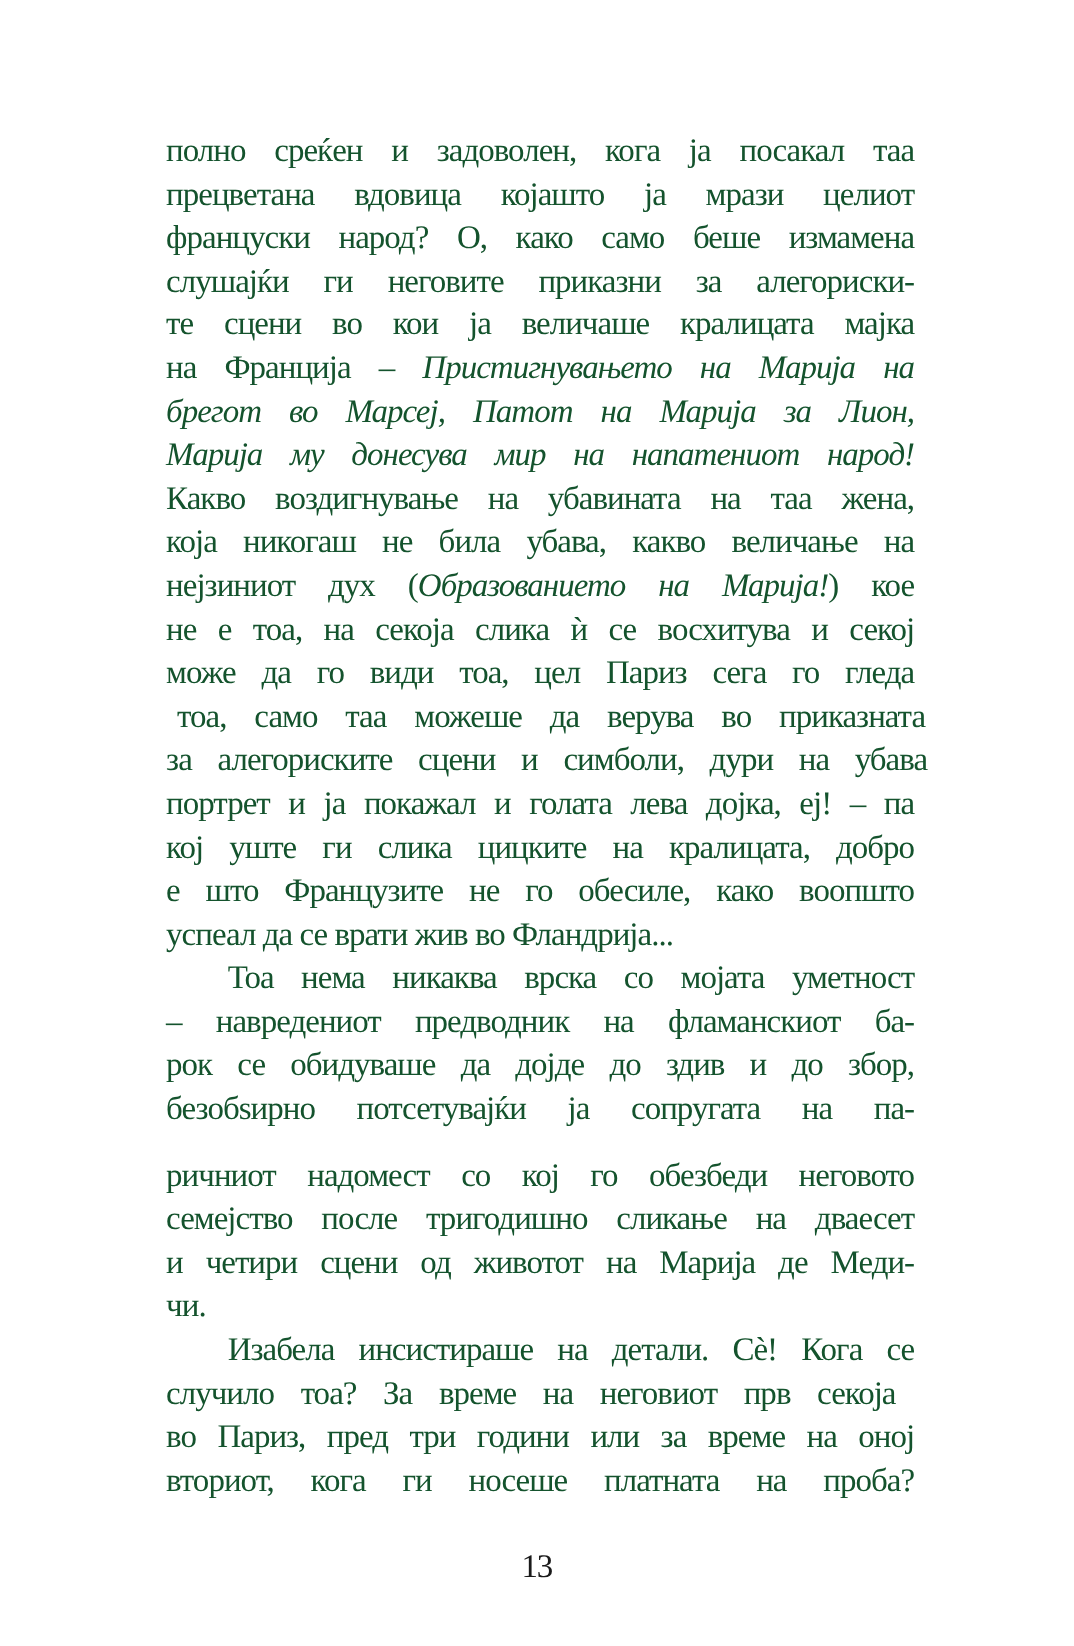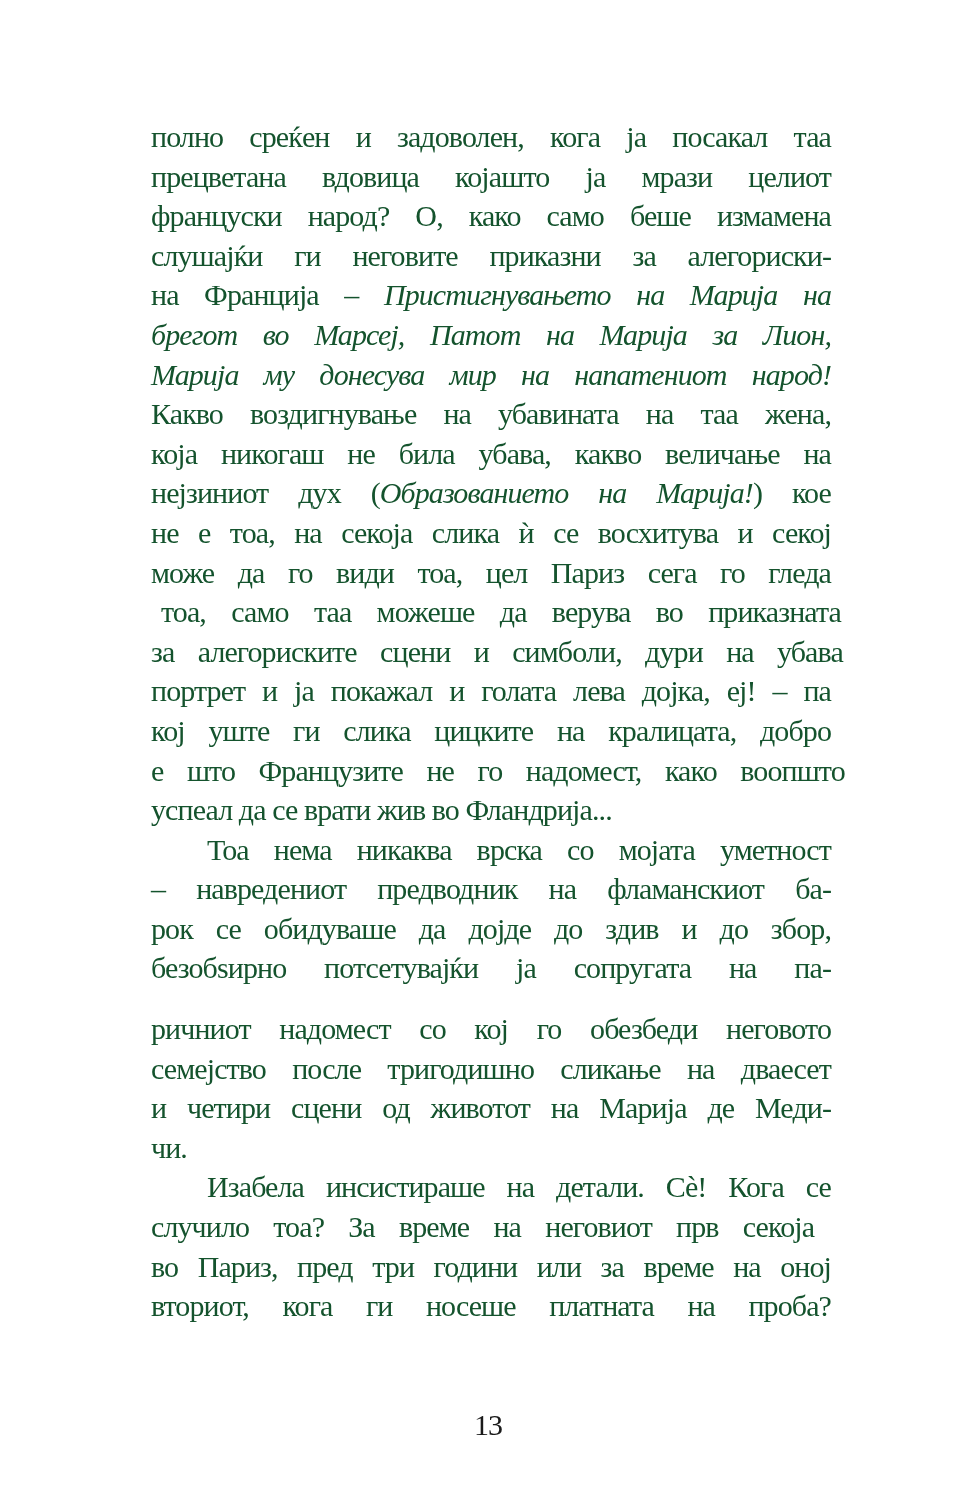--- a/index.html
+++ b/index.html
@@ -32,33 +32,34 @@
   </style>
 </head>
 <body>
 
 <div class="page">
   <div class="text-block">
     <div class="line" style="text-align: left; text-align-last: left;"><span style="word-spacing: 19.5625px;">полно среќен и задоволен, кога ја посакал таа</span></div>
     <div class="line" style="text-align: left; text-align-last: left;"><span style="word-spacing: 29.5281px;">прецветана вдовица којашто ја мрази целиот</span></div>
     <div class="line" style="text-align: left; text-align-last: left;"><span style="word-spacing: 19.3854px;">француски народ? О, како само беше измамена</span></div>
     <div class="line" style="text-align: left; text-align-last: left;"><span style="word-spacing: 25.0813px;">слушајќи ги неговите приказни за алегориски-</span></div>
+    <div class="line" style="text-align: left; text-align-last: left;"><span style="word-spacing: 21.3817px;">те сцени во кои ја величаше кралицата мајка</span></div>
     <div class="line" style="text-align: left; text-align-last: left;"><span style="word-spacing: 18.9349px;">на Франција – </span><span class="it" style="word-spacing: 18.9349px; margin-top: 48px;">Пристигнувањето на Марија на</span></div>
     <div class="line" style="text-align: left; text-align-last: left;"><span class="it" style="word-spacing: 18.8683px;">брегот во Марсеј, Патот на Марија за Лион,</span></div>
     <div class="line" style="text-align: left; text-align-last: left;"><span class="it" style="word-spacing: 18.5026px;">Марија му донесува мир на напатениот народ!</span></div>
     <div class="line" style="text-align: left; text-align-last: left;"><span style="word-spacing: 20.4896px;">Какво воздигнување на убавината на таа жена,</span></div>
     <div class="line" style="text-align: left; text-align-last: left;"><span style="word-spacing: 17.2254px;">која никогаш не била убава, какво величање на</span></div>
     <div class="line" style="text-align: left; text-align-last: left;"><span style="word-spacing: 23.3062px;">нејзиниот дух (</span><span class="it" style="word-spacing: 23.3062px;">Образованието на Марија!</span><span style="word-spacing: 23.3062px;">) кое</span></div>
     <div class="line" style="text-align: right; text-align-last: left;"><span style="word-spacing: 12.8156px;">не е тоа, на секоја слика ѝ се восхитува и секој</span></div>
     <div class="line" style="text-align: left; text-align-last: left;"><span style="word-spacing: 16.816px;">може да го види тоа, цел Париз сега го гледа</span></div>
     <div class="line" style="text-align: left; text-align-last: left;"><span style="word-spacing: 18.6942px; margin-left: 10px;">тоа, само таа можеше да верува во приказната</span></div>
     <div class="line" style="text-align: left; text-align-last: left;"><span style="word-spacing: 16.7344px;">за алегориските сцени и симболи, дури на убава</span></div>
     <div class="line" style="text-align: left; text-align-last: left;"><span style="word-spacing: 10.2516px;">портрет и ја покажал и голата лева дојка, еј! – па</span></div>
     <div class="line" style="text-align: left; text-align-last: left;"><span style="word-spacing: 17.1094px;">кој уште ги слика цицките на кралицата, добро</span></div>
-    <div class="line" style="text-align: left; text-align-last: left;"><span style="word-spacing: 16.8817px;">е што Французите не го надомест, како воопшто</span></div>
+    <div class="line" style="text-align: left; text-align-last: left;"><span style="word-spacing: 16.8817px;">е што Французите не го обесиле, како воопшто</span></div>
     <div class="line last"><span>успеал да се врати жив во Фландрија...</span></div>
     <div class="line indent" style="text-align: left; text-align-last: left;"><span style="word-spacing: 18.4531px;">Тоа нема никаква врска со мојата уметност</span></div>
     <div class="line" style="text-align: left; text-align-last: left;"><span style="word-spacing: 24.4656px;">– навредениот предводник на фламанскиот ба-</span></div>
     <div class="line" style="text-align: left; text-align-last: left;"><span style="word-spacing: 16.2986px;">рок се обидуваше да дојде до здив и до збор,</span></div>
     <div class="line" style="text-align: left; text-align-last: left;"><span style="word-spacing: 31.2063px;">безобѕирно потсетувајќи ја сопругата на па-</span></div>
     <div class="line" style="text-align: center; text-align-last: left; margin-top: 21px;"><span style="word-spacing: 22.0182px;">ричниот надомест со кој го обезбеди неговото</span></div>
     <div class="line" style="text-align: left; text-align-last: left;"><span style="word-spacing: 19.6406px;">семејство после тригодишно сликање на дваесет</span></div>
     <div class="line" style="text-align: left; text-align-last: left;"><span style="word-spacing: 14.2246px;">и четири сцени од животот на Марија де Меди-</span></div>
     <div class="line last"><span>чи.</span></div>
     <div class="line indent" style="text-align: left; text-align-last: left;"><span style="word-spacing: 15.3047px;">Изабела инсистираше на детали. Сѐ! Кога се</span></div>

